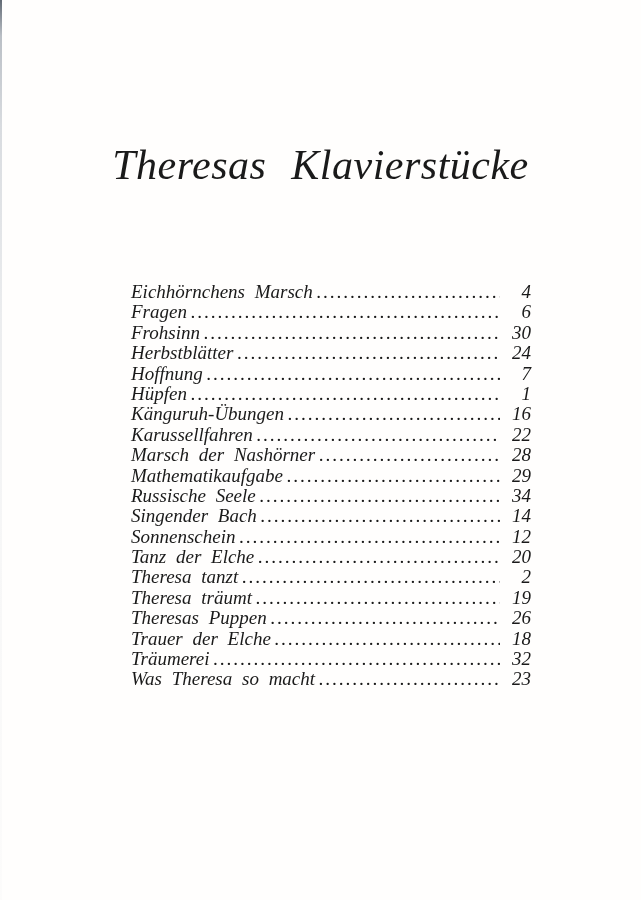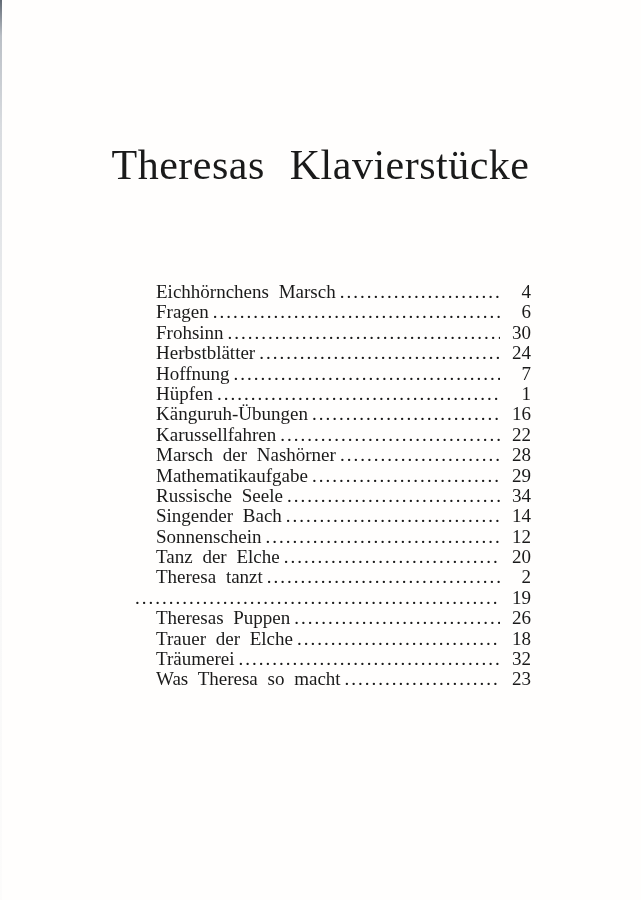--- a/index.html
+++ b/index.html
@@ -7,20 +7,21 @@
     padding: 0;
     background: #ffffff;
   }
   .page {
     position: relative;
     width: 641px;
     height: 900px;
     background: #fffefd;
     overflow: hidden;
     font-family: "Liberation Serif", serif;
+    font-style: italic;
     color: #1a1a1a;
   }
   
   .scan-edge {
     position: absolute;
     left: 0;
     top: 0;
     bottom: 0;
     width: 2px;
     background: linear-gradient(
@@ -56,21 +57,20 @@
     align-items: baseline;
     height: 20.4px;
     line-height: 20.4px;
     font-size: 19px;
     font-weight: 500;
     word-spacing: 5px;
   }
   .toc-label {
     white-space: nowrap;
     flex: 0 0 auto;
-    margin-left: 25px;
   }
   .toc-dots {
     flex: 1 1 auto;
     overflow: hidden;
     white-space: nowrap;
     margin-left: 4px;
     margin-right: 5px;
     letter-spacing: 2px;
   }
   .toc-dots::after {
@@ -161,20 +161,21 @@
     <span class="toc-label">Tanz der Elche</span>
     <span class="toc-dots"></span>
     <span class="toc-page">20</span>
   </div>
       <div class="toc-row">
     <span class="toc-label">Theresa tanzt</span>
     <span class="toc-dots"></span>
     <span class="toc-page">2</span>
   </div>
       <div class="toc-row">
+    <span class="toc-label">Theresa träumt</span>
     <span class="toc-dots"></span>
     <span class="toc-page">19</span>
   </div>
       <div class="toc-row">
     <span class="toc-label">Theresas Puppen</span>
     <span class="toc-dots"></span>
     <span class="toc-page">26</span>
   </div>
       <div class="toc-row">
     <span class="toc-label">Trauer der Elche</span>

